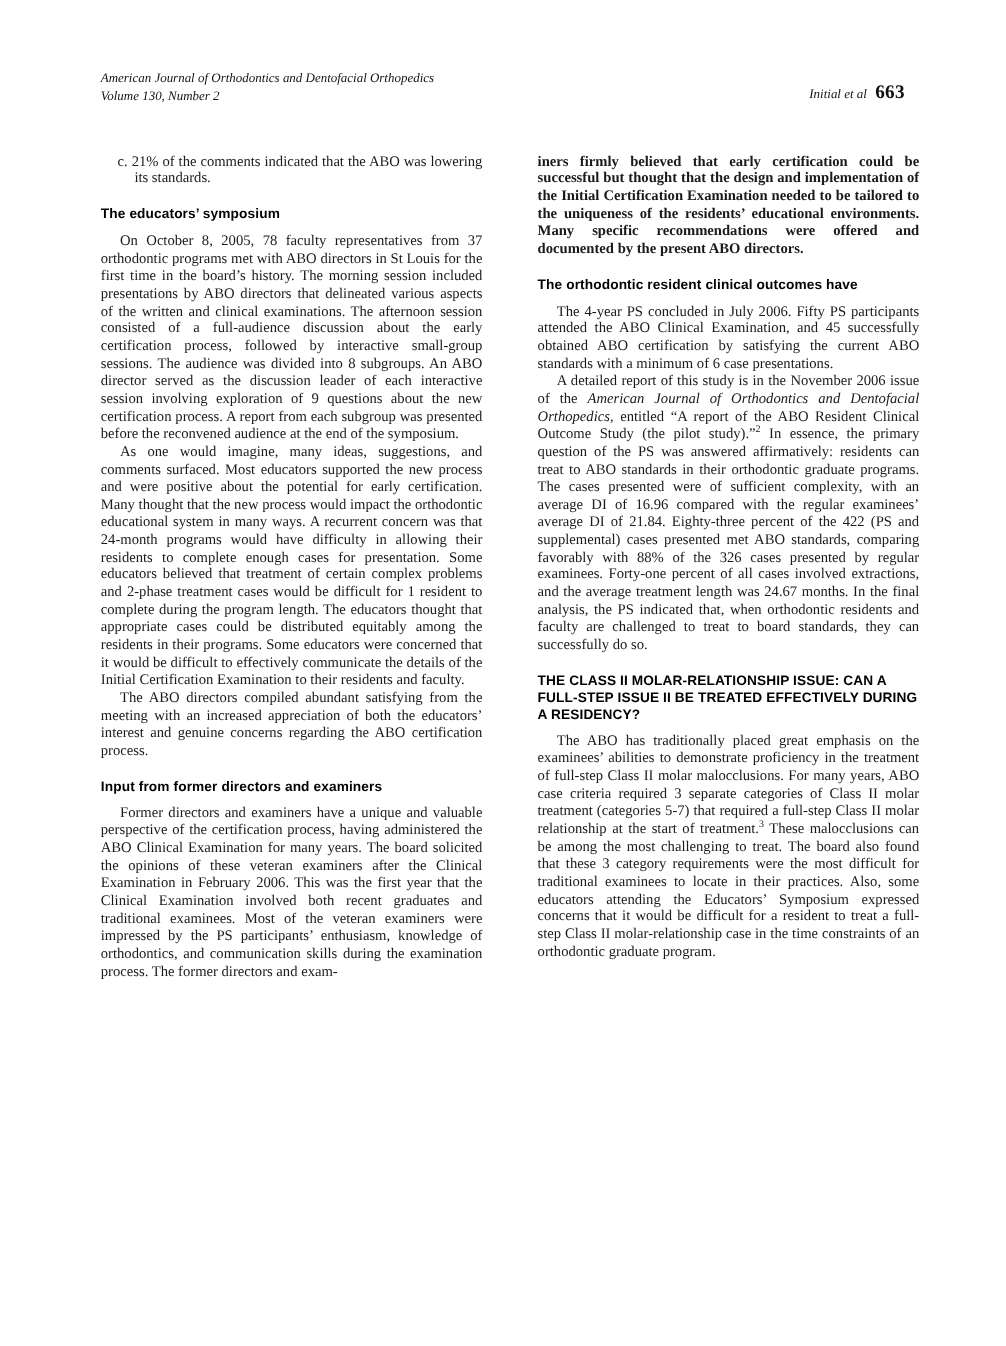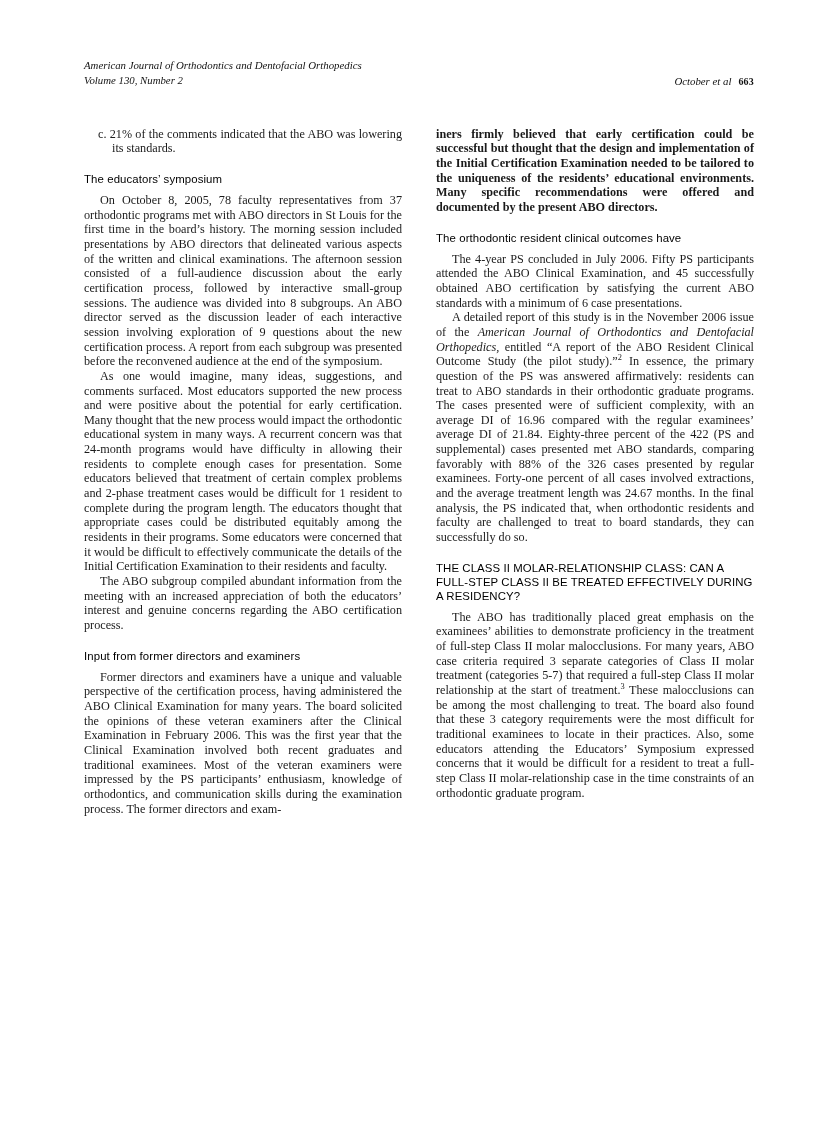--- a/index.html
+++ b/index.html
@@ -45,28 +45,28 @@
   .rh-right {
     font-size: 10.8px;
     font-style: italic;
     color: #111;
     white-space: nowrap;
     padding-top: 1px;
   }
   .rh-right .pagenum {
     font-style: normal;
     font-weight: bold;
-    font-size: 10px;
+    font-size: 16px;
     margin-left: 7px;
     letter-spacing: 0.2px;
   }
   
   .columns {
     display: flex;
-    gap: 34px;
+    gap: 46px;
     align-items: flex-start;
   }
   .col {
     width: 318px;
     flex: 0 0 318px;
   }
   p.body {
     margin: 0 0 0 0;
     font-size: 12.2px;
     line-height: 14.65px;
@@ -80,21 +80,21 @@
     margin: 0;
     font-size: 12.2px;
     line-height: 14.65px;
     text-align: justify;
     padding-left: 28px;
     text-indent: -14px;
   }
   h2.sec {
     font-family: "Liberation Sans", sans-serif;
     font-size: 11.4px;
-    font-weight: normal;
+    font-weight: bold;
     margin: 16px 0 7px 0;
     line-height: 14px;
     letter-spacing: 0.1px;
     color: #000;
   }
   h2.sec.caps {
     text-transform: none;
   }
   em { font-style: italic; }
   sup {
@@ -107,39 +107,39 @@
 <body>
 
 <div class="page">
 
   <div class="running-head">
     <div class="rh-left">
       <span class="journal">American Journal of Orthodontics and Dentofacial Orthopedics</span>
       <span class="volume">Volume 130, Number 2</span>
     </div>
     <div class="rh-right">
-      <span>October et al</span><span class="pagenum">663</span>
+      <span>Initial et al</span><span class="pagenum">663</span>
     </div>
   </div>
 
   <div class="columns">
 
     <div class="col">
       <p class="listitem">c. 21% of the comments indicated that the ABO was lowering its standards.</p>
       <h2 class="sec">The educators’ symposium</h2>
       <p class="body">On October 8, 2005, 78 faculty representatives from 37 orthodontic programs met with ABO directors in St Louis for the first time in the board’s history. The morning session included presentations by ABO directors that delineated various aspects of the written and clinical examinations. The afternoon session consisted of a full-audience discussion about the early certification process, followed by interactive small-group sessions. The audience was divided into 8 subgroups. An ABO director served as the discussion leader of each interactive session involving exploration of 9 questions about the new certification process. A report from each subgroup was presented before the reconvened audience at the end of the symposium.</p>
       <p class="body">As one would imagine, many ideas, suggestions, and comments surfaced. Most educators supported the new process and were positive about the potential for early certification. Many thought that the new process would impact the orthodontic educational system in many ways. A recurrent concern was that 24-month programs would have difficulty in allowing their residents to complete enough cases for presentation. Some educators believed that treatment of certain complex problems and 2-phase treatment cases would be difficult for 1 resident to complete during the program length. The educators thought that appropriate cases could be distributed equitably among the residents in their programs. Some educators were concerned that it would be difficult to effectively communicate the details of the Initial Certification Examination to their residents and faculty.</p>
-      <p class="body">The ABO subgroup compiled abundant information from the meeting with an increased appreciation of both the educators’ interest and genuine concerns regarding the ABO certification process.</p>
+      <p class="body">The ABO directors compiled abundant satisfying from the meeting with an increased appreciation of both the educators’ interest and genuine concerns regarding the ABO certification process.</p>
       <h2 class="sec">Input from former directors and examiners</h2>
       <p class="body">Former directors and examiners have a unique and valuable perspective of the certification process, having administered the ABO Clinical Examination for many years. The board solicited the opinions of these veteran examiners after the Clinical Examination in February 2006. This was the first year that the Clinical Examination involved both recent graduates and traditional examinees. Most of the veteran examiners were impressed by the PS participants’ enthusiasm, knowledge of orthodontics, and communication skills during the examination process. The former directors and exam-</p>
     </div>
 
     <div class="col">
       <p class="body noindent">iners firmly believed that early certification could be successful but thought that the design and implementation of the Initial Certification Examination needed to be tailored to the uniqueness of the residents’ educational environments. Many specific recommendations were offered and documented by the present ABO directors.</p>
       <h2 class="sec">The orthodontic resident clinical outcomes have</h2>
       <p class="body">The 4-year PS concluded in July 2006. Fifty PS participants attended the ABO Clinical Examination, and 45 successfully obtained ABO certification by satisfying the current ABO standards with a minimum of 6 case presentations.</p>
       <p class="body"><span>A detailed report of this study is in the November 2006 issue of the </span><em>American Journal of Orthodontics and Dentofacial Orthopedics,</em><span> entitled “A report of the ABO Resident Clinical Outcome Study (the pilot study).”</span><sup>2</sup><span> In essence, the primary question of the PS was answered affirmatively: residents can treat to ABO standards in their orthodontic graduate programs. The cases presented were of sufficient complexity, with an average DI of 16.96 compared with the regular examinees’ average DI of 21.84. Eighty-three percent of the 422 (PS and supplemental) cases presented met ABO standards, comparing favorably with 88% of the 326 cases presented by regular examinees. Forty-one percent of all cases involved extractions, and the average treatment length was 24.67 months. In the final analysis, the PS indicated that, when orthodontic residents and faculty are challenged to treat to board standards, they can successfully do so.</span></p>
-      <h2 class="sec caps">THE CLASS II MOLAR-RELATIONSHIP CLASS: CAN A FULL-STEP CLASS II BE TREATED EFFECTIVELY DURING A RESIDENCY?</h2>
+      <h2 class="sec caps">THE CLASS II MOLAR-RELATIONSHIP ISSUE: CAN A FULL-STEP ISSUE II BE TREATED EFFECTIVELY DURING A RESIDENCY?</h2>
       <p class="body"><span>The ABO has traditionally placed great emphasis on the examinees’ abilities to demonstrate proficiency in the treatment of full-step Class II molar malocclusions. For many years, ABO case criteria required 3 separate categories of Class II molar treatment (categories 5-7) that required a full-step Class II molar relationship at the start of treatment.</span><sup>3</sup><span> These malocclusions can be among the most challenging to treat. The board also found that these 3 category requirements were the most difficult for traditional examinees to locate in their practices. Also, some educators attending the Educators’ Symposium expressed concerns that it would be difficult for a resident to treat a full-step Class II molar-relationship case in the time constraints of an orthodontic graduate program.</span></p>
     </div>
 
   </div>
 </div>
 
 </body></html>

